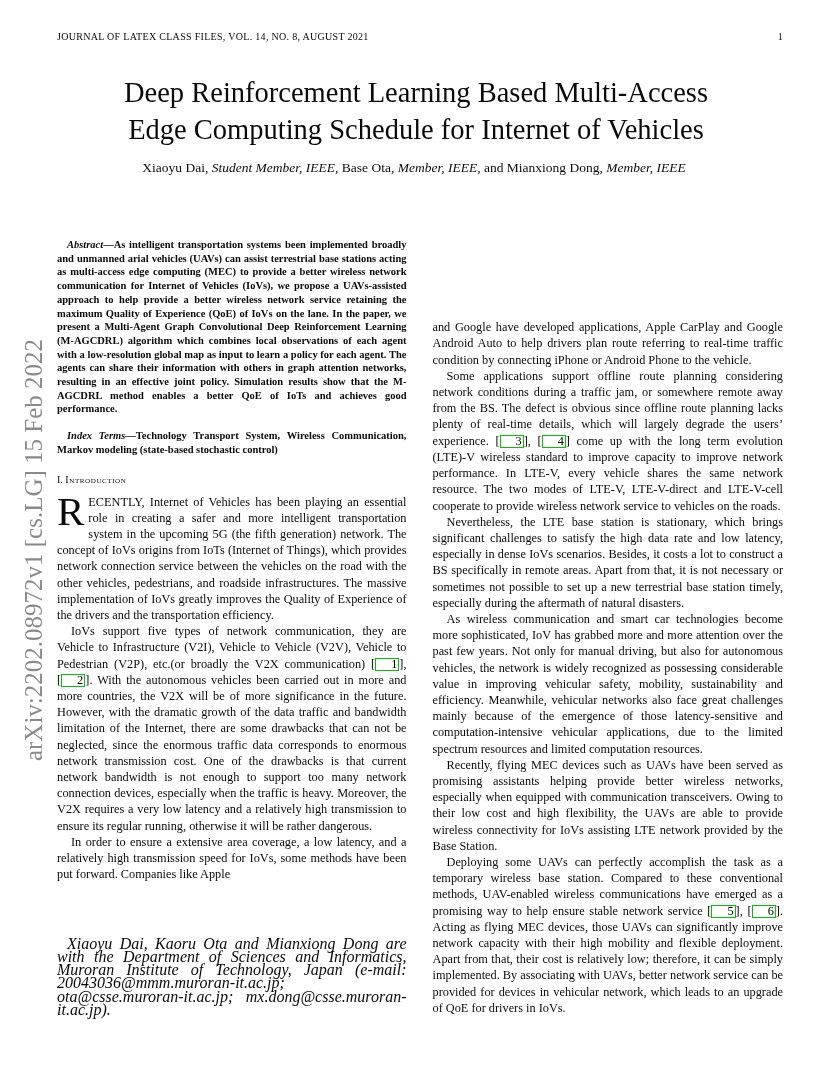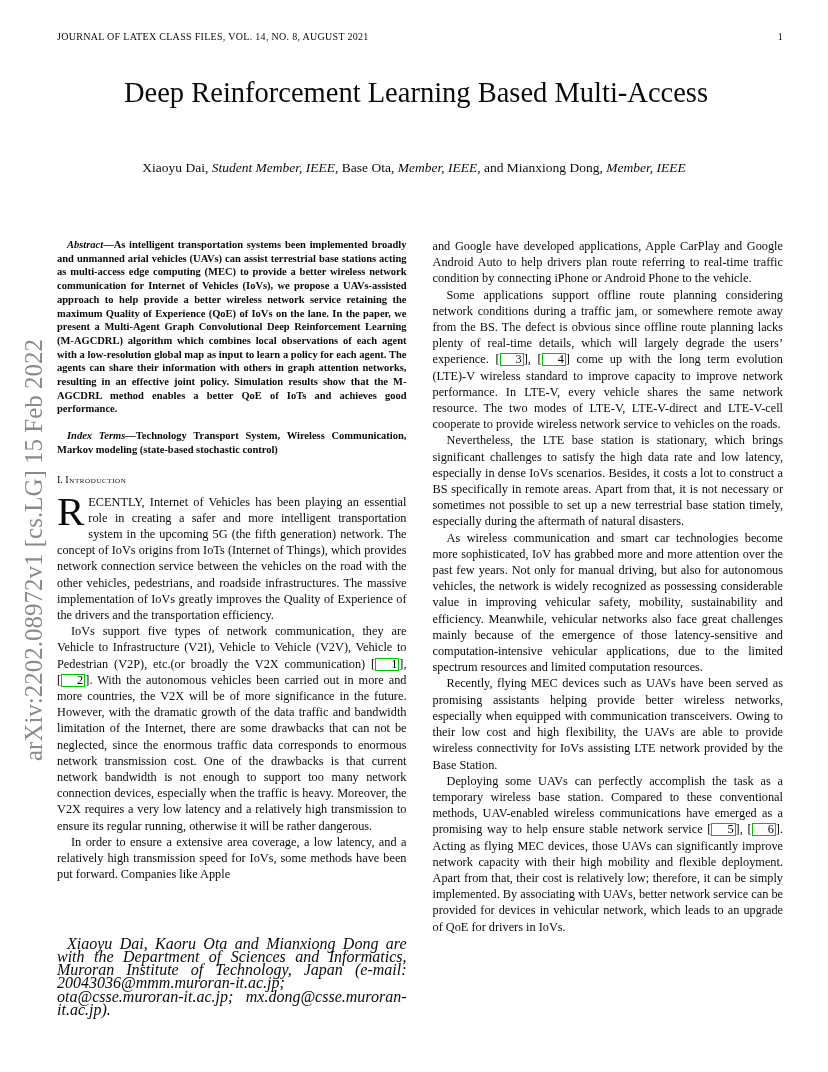--- a/index.html
+++ b/index.html
@@ -30,21 +30,21 @@
     position:absolute;top:160px;left:0;right:0;text-align:center;
     font-size:13.5px;
   }
   .it{font-style:italic;}
   
   .columns{
     position:absolute;top:238px;left:57px;width:726px;height:778px;
     display:flex;gap:26px;
   }
   .col{width:355px;display:flex;flex-direction:column;}
-  .col-right{width:356px;}
+  .col-right{width:356px;justify-content:flex-end;}
   p{margin:0;}
   .abstract,.index-terms{
     font-size:10.5px;line-height:13.7px;font-weight:bold;
     text-align:justify;text-indent:10px;
   }
   .index-terms{margin-top:13px;}
   .section-heading{
     margin:17px 0 9px 0;text-align:left;font-weight:normal;
     font-size:10px;
   }
@@ -74,20 +74,21 @@
 
   <div class="header-row">
     <span>JOURNAL OF LATEX CLASS FILES, VOL. 14, NO. 8, AUGUST 2021</span>
     <span>1</span>
   </div>
 
   <div class="arxiv-stamp">arXiv:2202.08972v1  [cs.LG]  15 Feb 2022</div>
 
   <h1 class="paper-title">
     <span style="display:block">Deep Reinforcement Learning Based Multi-Access</span>
+    <span style="display:block">Edge Computing Schedule for Internet of Vehicles</span>
   </h1>
 
   <div class="authors-line"><span>Xiaoyu Dai, </span><span class="it">Student Member, IEEE,</span><span> Base Ota, </span><span class="it">Member, IEEE,</span><span> and Mianxiong Dong, </span><span class="it">Member, IEEE</span></div>
 
   <div class="columns">
 
     <div class="col col-left">
       <p class="abstract">
         <span class="it">Abstract</span><span>—As intelligent transportation systems been implemented broadly and unmanned arial vehicles (UAVs) can assist terrestrial base stations acting as multi-access edge computing (MEC) to provide a better wireless network communication for Internet of Vehicles (IoVs), we propose a UAVs-assisted approach to help provide a better wireless network service retaining the maximum Quality of Experience (QoE) of IoVs on the lane. In the paper, we present a Multi-Agent Graph Convolutional Deep Reinforcement Learning (M-AGCDRL) algorithm which combines local observations of each agent with a low-resolution global map as input to learn a policy for each agent. The agents can share their information with others in graph attention networks, resulting in an effective joint policy. Simulation results show that the M-AGCDRL method enables a better QoE of IoTs and achieves good performance.</span>
       </p>

